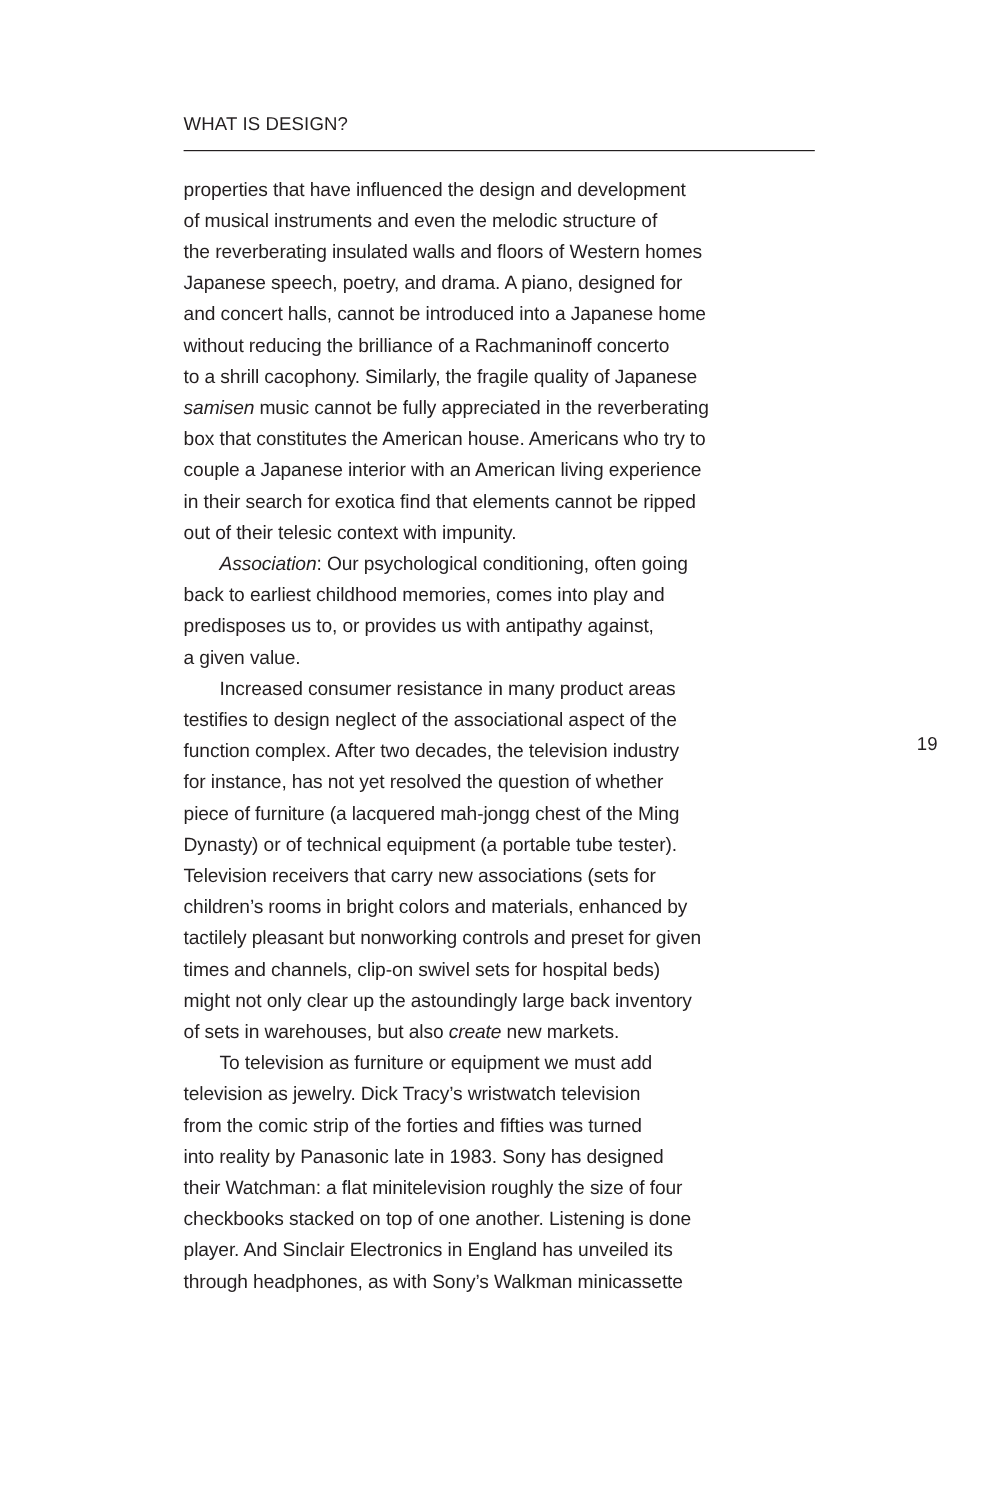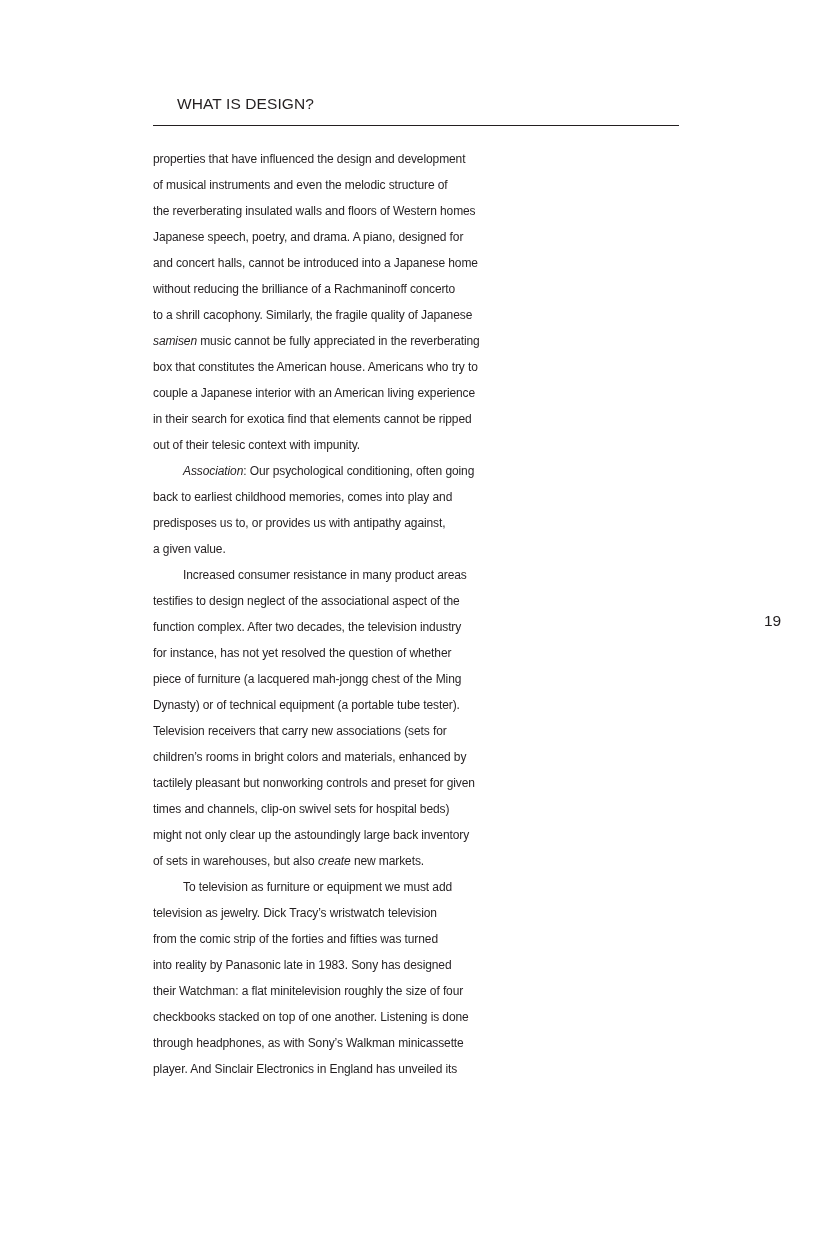--- a/index.html
+++ b/index.html
@@ -16,39 +16,38 @@
       color: #231f20;
     }
     .running-head {
       position: absolute;
       left: 153px;
       top: 95px;
       font-size: 15.5px;
       letter-spacing: 0.1px;
       line-height: 18px;
       white-space: nowrap;
-      margin-left: 24px;
     }
     .head-rule {
       position: absolute;
       left: 153px;
       top: 125px;
       width: 526px;
       height: 0;
       border-top: 1.2px solid #231f20;
     }
     .body-text {
       position: absolute;
       left: 153px;
       top: 146px;
       width: 540px;
     }
     .line {
       display: block;
-      font-size: 12px;
+      font-size: 16px;
       line-height: 26px;
       height: 26px;
       white-space: nowrap;
       letter-spacing: -0.1px;
     }
     .line.indent {
       padding-left: 30px;
     }
     .line em {
       font-style: italic;
@@ -95,17 +94,17 @@
     <div class="line"><span>tactilely pleasant but nonworking controls and preset for given</span><em></em><span></span></div>
     <div class="line"><span>times and channels, clip-on swivel sets for hospital beds)</span><em></em><span></span></div>
     <div class="line"><span>might not only clear up the astoundingly large back inventory</span><em></em><span></span></div>
     <div class="line"><span>of sets in warehouses, but also </span><em>create</em><span> new markets.</span></div>
     <div class="line indent"><span>To television as furniture or equipment we must add</span><em></em><span></span></div>
     <div class="line"><span>television as jewelry. Dick Tracy’s wristwatch television</span><em></em><span></span></div>
     <div class="line"><span>from the comic strip of the forties and fifties was turned</span><em></em><span></span></div>
     <div class="line"><span>into reality by Panasonic late in 1983. Sony has designed</span><em></em><span></span></div>
     <div class="line"><span>their Watchman: a flat minitelevision roughly the size of four</span><em></em><span></span></div>
     <div class="line"><span>checkbooks stacked on top of one another. Listening is done</span><em></em><span></span></div>
+    <div class="line"><span>player. And Sinclair Electronics in England has unveiled its</span><em></em><span></span></div>
     <div class="line"><span>through headphones, as with Sony’s Walkman minicassette</span><em></em><span></span></div>
-    <div class="line"><span>player. And Sinclair Electronics in England has unveiled its</span><em></em><span></span></div>
   </div>
 
 <div class="page-number">19</div>
 
 </body></html>

